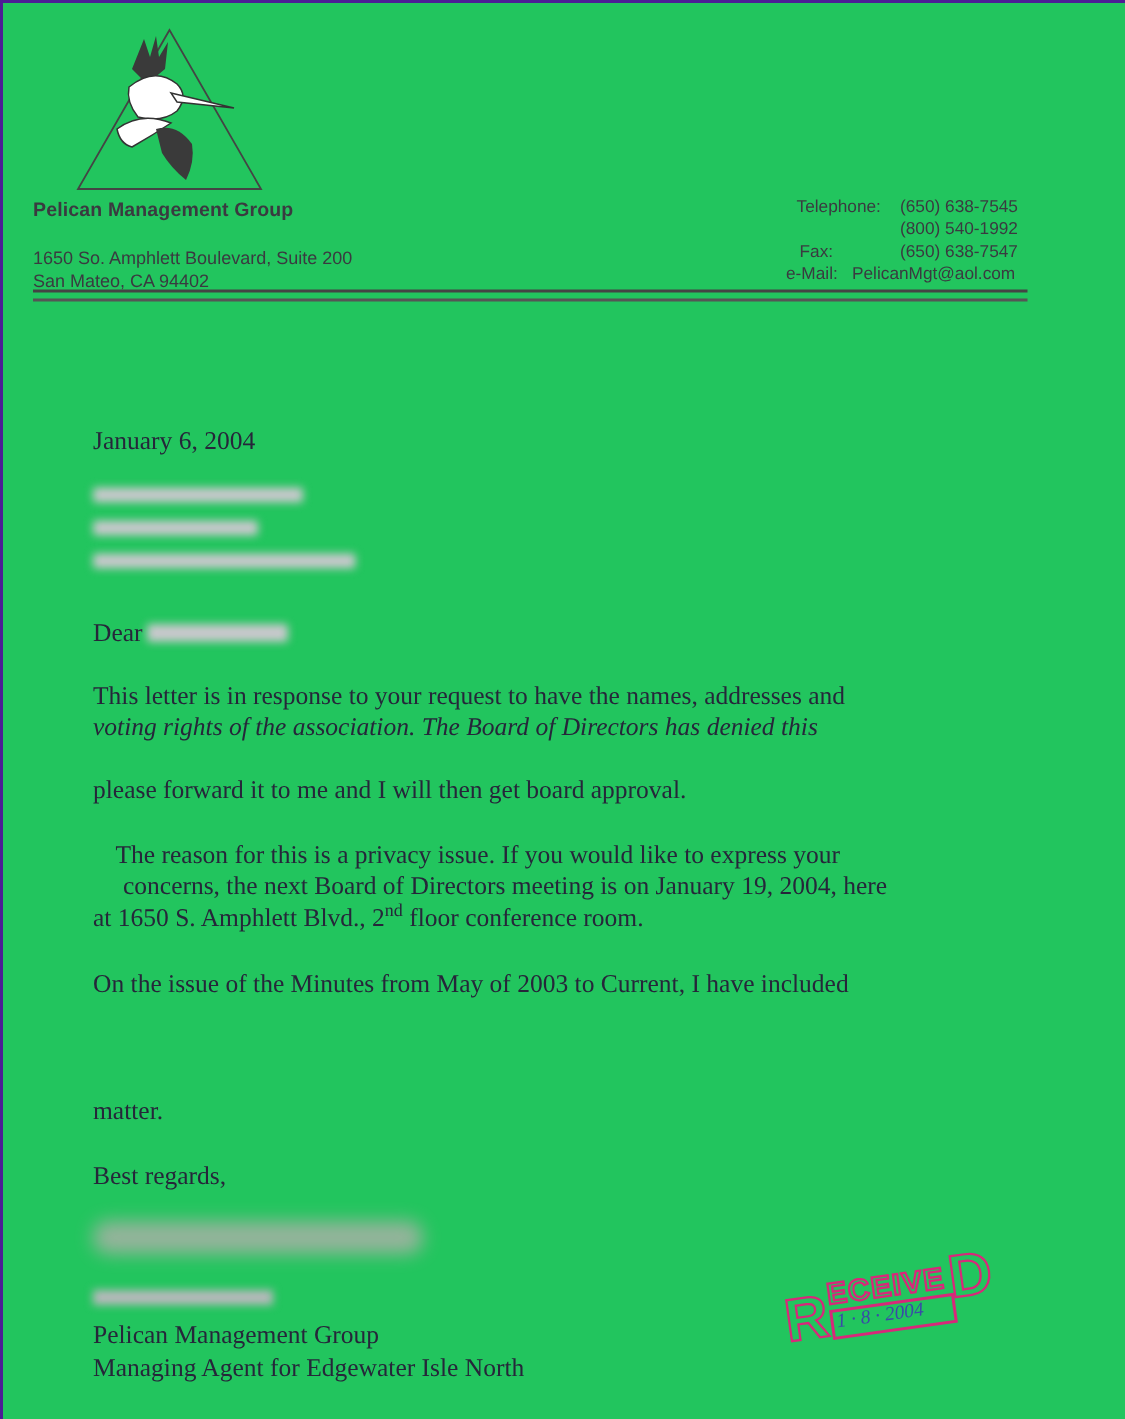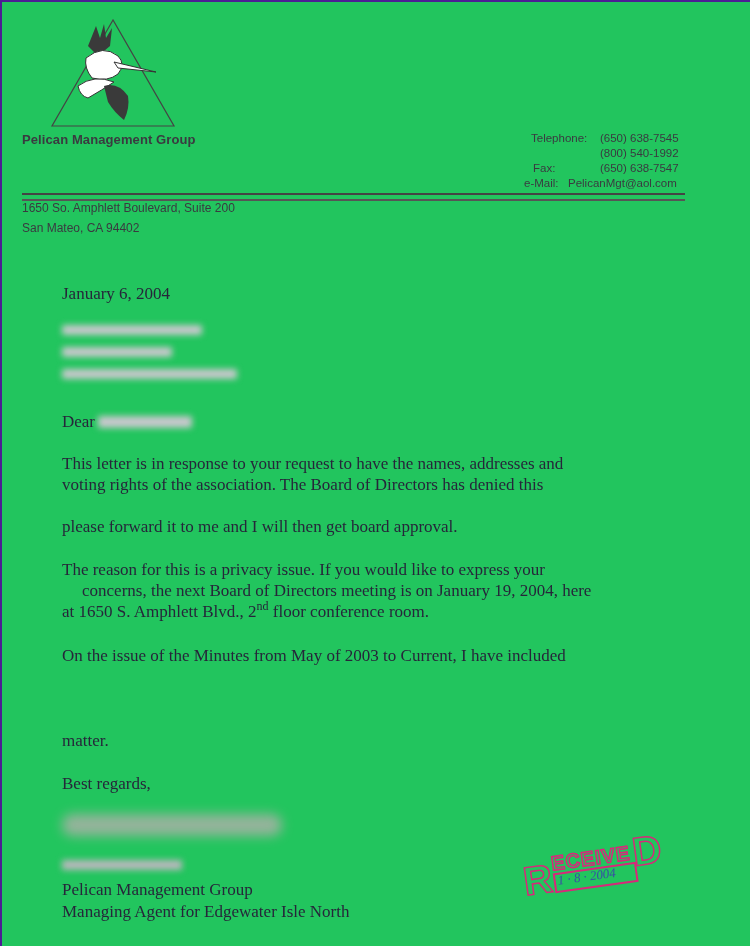--- a/index.html
+++ b/index.html
@@ -10,22 +10,22 @@
   .page {
     position: absolute; left: 0; top: 0; width: 748px; height: 944px;
     border: 2px solid #4c1d95; background: #22c55e;
   }
   .sans { font-family: "Liberation Sans", sans-serif; color: #3a3a40; }
   .serif { font-family: "Liberation Serif", serif; color: #26263a; }
 
   .logo { position: absolute; left: 46px; top: 14px; width: 130px; height: 114px; }
   .company-name { position: absolute; left: 20px; top: 130px; font-size: 13px; font-weight: bold; letter-spacing: 0.1px; }
   .addr { position: absolute; left: 20px; font-size: 12px; }
-  .addr1 { top: 163px; margin-top: 36px; }
-  .addr2 { top: 178px; margin-top: 41px; }
+  .addr1 { top: 163px; }
+  .addr2 { top: 178px; }
 
   .contact { position: absolute; font-size: 11.5px; white-space: nowrap; }
   .rule { position: absolute; left: 20px; width: 663px; background: #444; }
   .rule1 { top: 191px; height: 2px; }
   .rule2 { top: 197px; height: 2px; background: #555; }
 
   .body-text { position: absolute; left: 60px; font-size: 17px; line-height: 21.5px; white-space: nowrap; }
   .blur-block { position: absolute; background: #c8c8cc; filter: blur(3px); border-radius: 2px; }
   sup { font-size: 12px; line-height: 0; }
 
@@ -72,24 +72,24 @@
   <div class="serif body-text" style="top:281px;">January 6, 2004</div>
 
   <div class="blur-block" style="left:60px; top:323px; width:140px; height:10px;"></div>
   <div class="blur-block" style="left:60px; top:345px; width:110px; height:10px;"></div>
   <div class="blur-block" style="left:60px; top:367px; width:175px; height:10px;"></div>
 
   <div class="serif body-text" style="top:409px;">Dear</div>
   <div class="blur-block" style="left:96px; top:414px; width:94px; height:12px;"></div>
 
   <div class="serif body-text" style="top:451px;">This letter is in response to your request to have the names, addresses and</div>
-  <div class="serif body-text" style="top:472px;">voting rights of the association. The Board of Directors has denied this</div>
+  <div class="serif body-text" style="top:472px;font-style:italic;">voting rights of the association. The Board of Directors has denied this</div>
   <div class="serif body-text" style="top:514px;">please forward it to me and I will then get board approval.</div>
 
-  <div class="serif body-text" style="top:557px;">The reason for this is a privacy issue. If you would like to express your</div>
+  <div class="serif body-text" style="top:557px;margin-left:15px;">The reason for this is a privacy issue. If you would like to express your</div>
   <div class="serif body-text" style="top:578px;margin-left:20px;">concerns, the next Board of Directors meeting is on January 19, 2004, here</div>
   <div class="serif body-text" style="top:599px;"><span>at 1650 S. Amphlett Blvd., 2</span><sup>nd</sup><span> floor conference room.</span></div>
 
   <div class="serif body-text" style="top:643px;">On the issue of the Minutes from May of 2003 to Current, I have included</div>
 
   <div class="serif body-text" style="top:728px;">matter.</div>
 
   <div class="serif body-text" style="top:771px;">Best regards,</div>
 
   <div class="sig-blur"></div>

